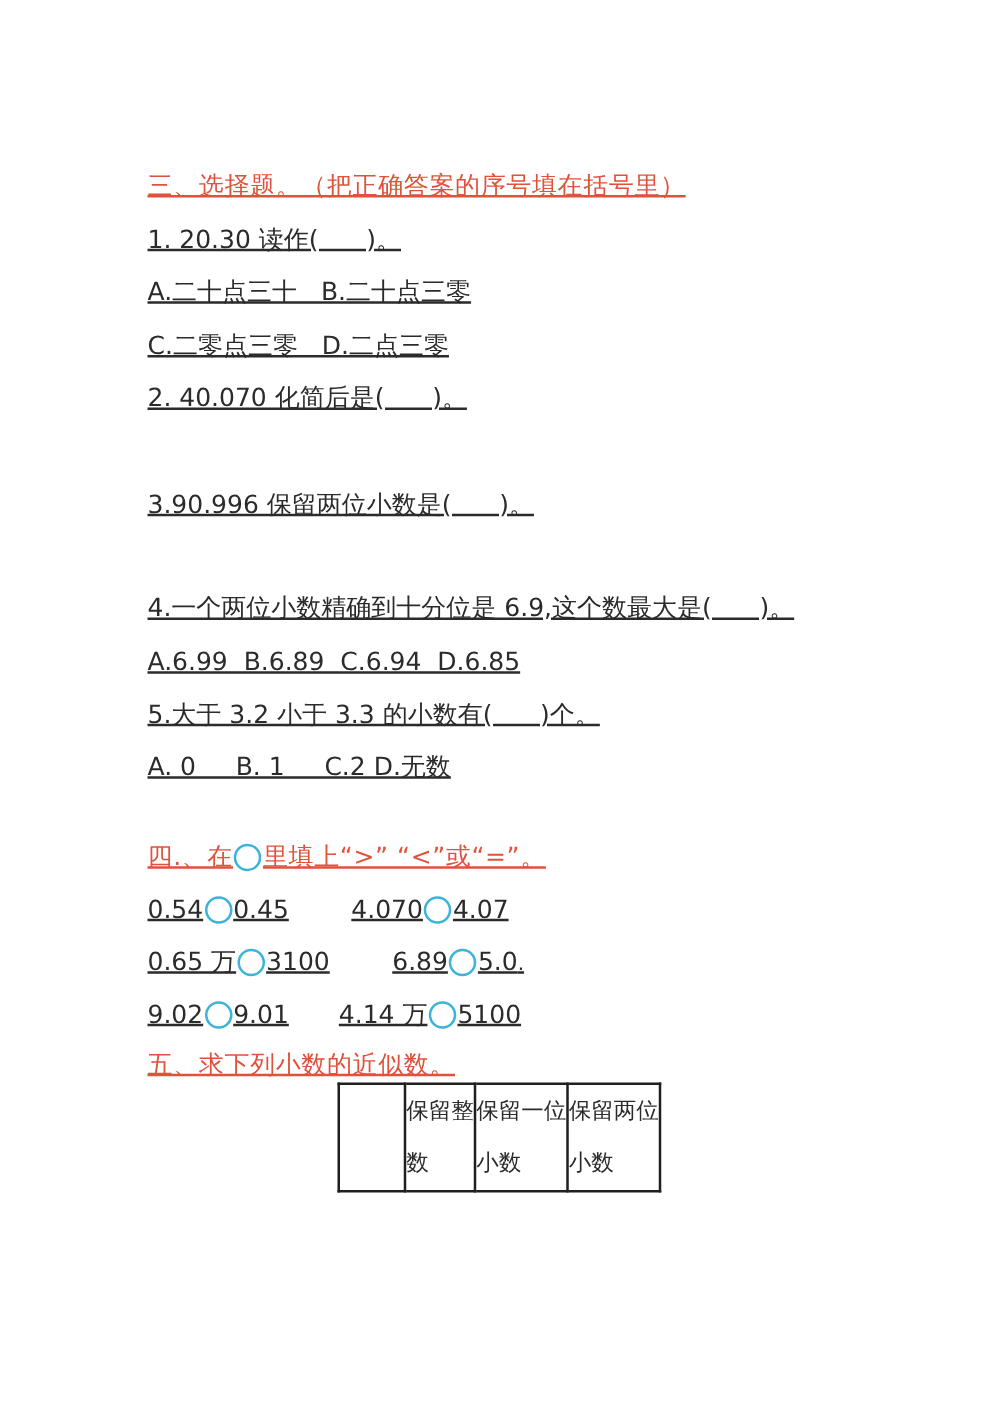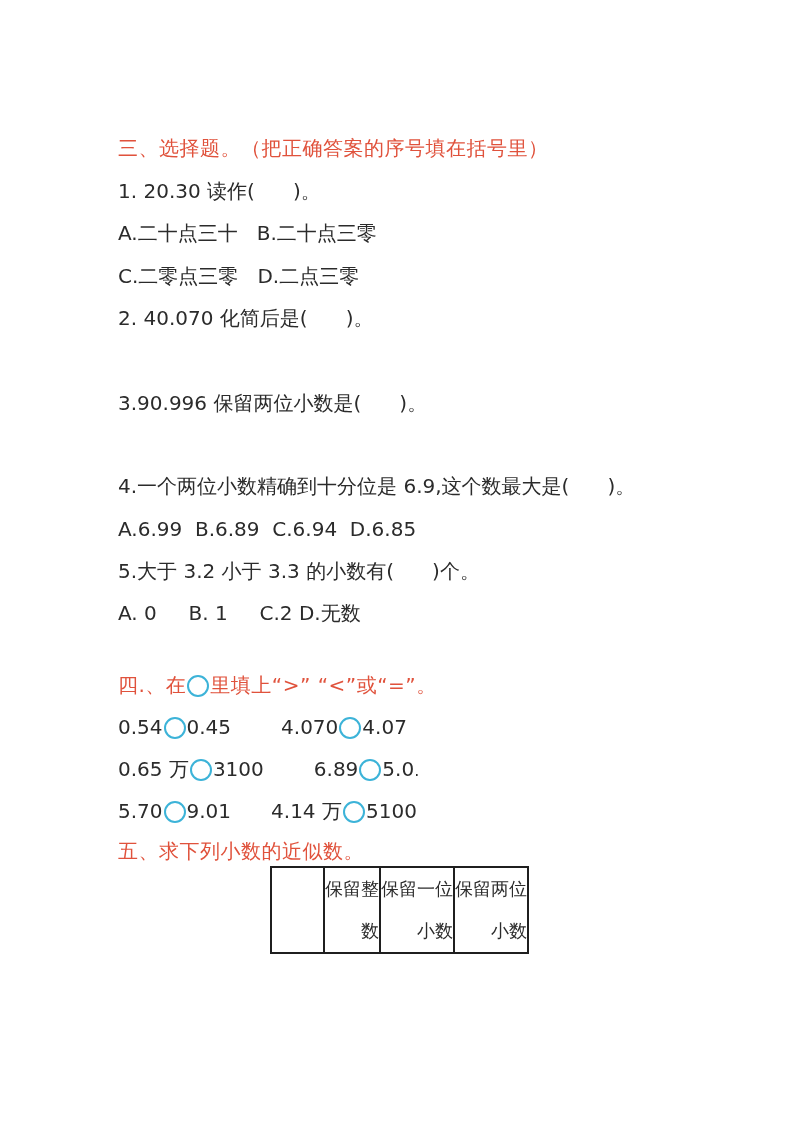--- a/index.html
+++ b/index.html
@@ -12,20 +12,21 @@
     font-family: "DejaVu Sans", "Liberation Sans", sans-serif;
     color: #2b2b2b;
   }
   .line {
     position: absolute;
     left: 118px;
     white-space: pre;
     font-size: 20px;
     line-height: 26px;
     color: #2b2b2b;
+    text-decoration: underline;
   }
   .heading {
     color: #e0523c;
     letter-spacing: 0.5px;
   }
   .circle {
     display: inline-block;
     width: 22px;
     height: 22px;
     box-sizing: border-box;
@@ -49,21 +50,21 @@
     border-collapse: collapse;
     color: #2b2b2b;
   }
   .approx-table td {
     border: 2px solid #1f1f1f;
     padding: 0;
     background: #ffffff;
   }
   .approx-table .hdr {
     font-size: 18px;
-    text-align: right;
+    text-align: left;
     vertical-align: middle;
     line-height: 42px;
     word-break: break-all;
     height: 84px;
   }
   .approx-table .c1 { width: 51px; }
   .approx-table .c2 { width: 54px; }
   .approx-table .c3 { width: 72px; }
   .approx-table .c4 { width: 72px; margin-left: 24px; }
   .approx-table .val {
@@ -90,21 +91,21 @@
   <div class="line" style="top:516px">A.6.99  B.6.89  C.6.94  D.6.85</div>
   <div class="line" style="top:558px">5.大于 3.2 小于 3.3 的小数有(      )个。</div>
   <div class="line" style="top:600px">A. 0     B. 1     C.2 D.无数</div>
 
   <div class="line heading" style="top:672px"><span>四.、在</span><span class="circle"></span><span>里填上“&gt;” “&lt;”或“=”。</span></div>
 
   <div class="line" style="top:714px"><span class="pair"><span>0.54</span><span class="circle"></span><span>0.45</span></span><span class="pair pair2"><span>4.070</span><span class="circle"></span><span>4.07</span></span></div>
 
   <div class="line" style="top:756px"><span class="pair"><span>0.65 万</span><span class="circle"></span><span>3100</span></span><span class="pair pair2"><span>6.89</span><span class="circle"></span><span>5.0</span><span class="trail-mark">.</span></span></div>
 
-  <div class="line" style="top:798px"><span class="pair"><span>5.70</span><span class="circle"></span><span>9.01</span></span><span class="pair pair2" style="margin-left:40px"><span>4.14 万</span><span class="circle"></span><span>5100</span></span></div>
+  <div class="line" style="top:798px"><span class="pair"><span>9.02</span><span class="circle"></span><span>9.01</span></span><span class="pair pair2" style="margin-left:40px"><span>4.14 万</span><span class="circle"></span><span>5100</span></span></div>
 
   <div class="line heading" style="top:838px">五、求下列小数的近似数。</div>
 
   <table class="approx-table">
     <tbody>
         <tr>
       <td class="c1 hdr"></td>
       <td class="c2 hdr">保留整数</td>
       <td class="c3 hdr">保留一位小数</td>
       <td class="c4 hdr">保留两位小数</td>

